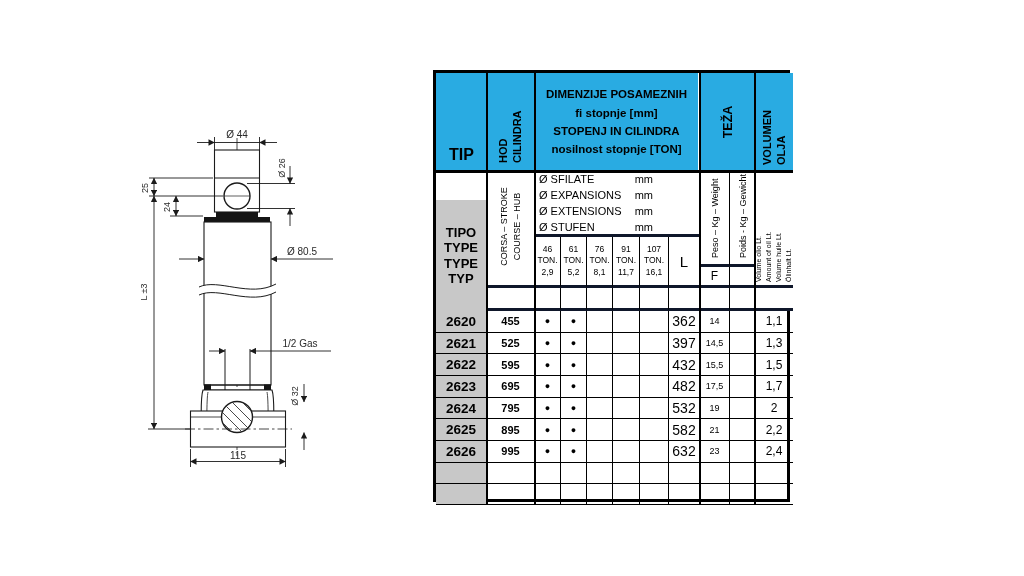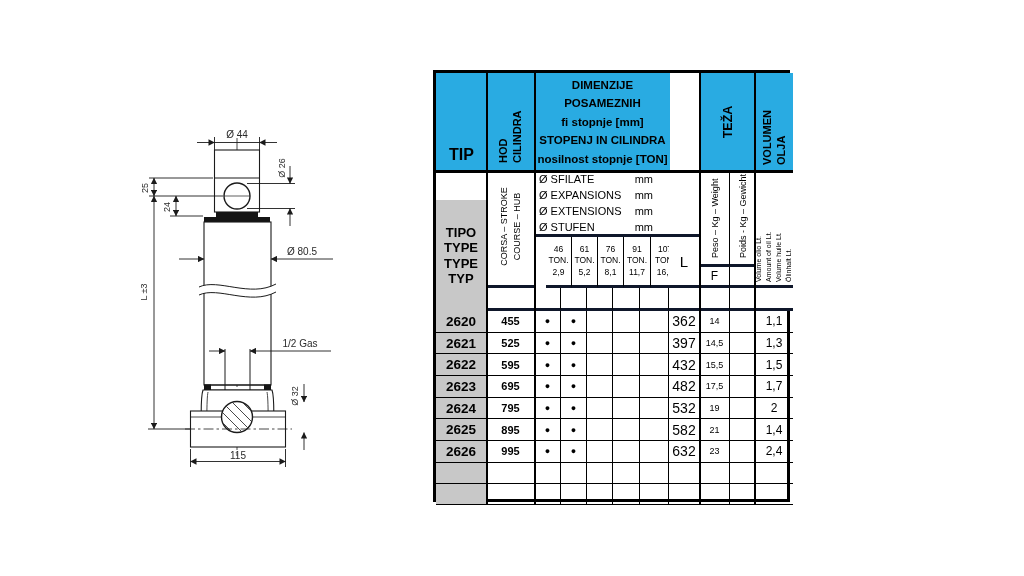--- a/index.html
+++ b/index.html
@@ -25,21 +25,21 @@
   .rot { position:absolute; left:0; top:100%; transform-origin:0 0; transform:rotate(-90deg);
          display:flex; flex-direction:column; justify-content:center; white-space:nowrap; }
 
   .b-tip  { display:flex; align-items:flex-end; justify-content:center;
             padding-bottom:7px; font-size:16px; }
   .dim-head { display:flex; flex-direction:column; justify-content:center;
               font-size:11.5px; line-height:1.6; text-align:center; }
   .spec-list { display:flex; flex-direction:column; justify-content:center;
                font-size:11px; line-height:16px; }
   .spec-row { display:flex; justify-content:space-between; padding:0 46px 0 4px; }
-  .ton-cell { flex-direction:column; font-size:8.5px; line-height:1.3;margin-left:11px; }
+  .ton-cell { flex-direction:column; font-size:8.5px; line-height:1.3; }
   .tipo-cell { flex-direction:column; font-weight:bold; font-size:13px; line-height:1.18;
                padding-bottom:26px; }
   .l-head { font-size:15px; }
   .f-cell { font-size:12px; }
 
   .data-rows { position:absolute; left:0; top:238px; width:357px; }
   .drow { display:flex; border-bottom:1px solid #000; height:21.7px; }
   .empty-rows .drow { height:21.2px; }
   .drow > div { border-right:1px solid #000; height:100%;
                 display:flex; align-items:center; justify-content:center; }
@@ -165,21 +165,21 @@
 
     <div class="blue b-tip" style="left:0;top:0;width:51px;height:98px;">TIP</div>
 
     <div class="blue" style="left:51px;top:0;width:48px;height:98px;">
       <div class="rot" style="width:98px;height:48px;justify-content:center;text-align:left;padding-left:8px;font-size:11px;line-height:1.25;">
         <span>HOD</span>
         <span>CILINDRA</span>
       </div>
     </div>
 
-    <div class="blue dim-head" style="left:99px;top:0;width:135px;height:98px;">
+    <div class="blue dim-head" style="left:99px;top:0;width:163px;height:98px;">
       <span>DIMENZIJE POSAMEZNIH</span>
       <span>fi stopnje [mm]</span>
       <span>STOPENJ IN CILINDRA</span>
       <span>nosilnost stopnje [TON]</span>
     </div>
 
     <div class="blue" style="left:264px;top:0;width:55px;height:98px;">
       <div class="rot" style="width:98px;height:55px;text-align:center;font-size:12.5px;">
         <span>TEŽA</span>
       </div>
@@ -362,21 +362,21 @@
           <div class="c-tip">2625</div>
           <div class="c-hod">895</div>
           <div class="c-d1">●</div>
           <div class="c-d2">●</div>
           <div class="c-d3"></div>
           <div class="c-d4"></div>
           <div class="c-d5"></div>
           <div class="c-L">582</div>
           <div class="c-peso">21</div>
           <div class="c-poids"></div>
-          <div class="c-vol">1,4</div>
+          <div class="c-vol">2,2</div>
         </div>
 
         <div class="drow">
           <div class="c-tip">2626</div>
           <div class="c-hod">995</div>
           <div class="c-d1">●</div>
           <div class="c-d2">●</div>
           <div class="c-d3"></div>
           <div class="c-d4"></div>
           <div class="c-d5"></div>

